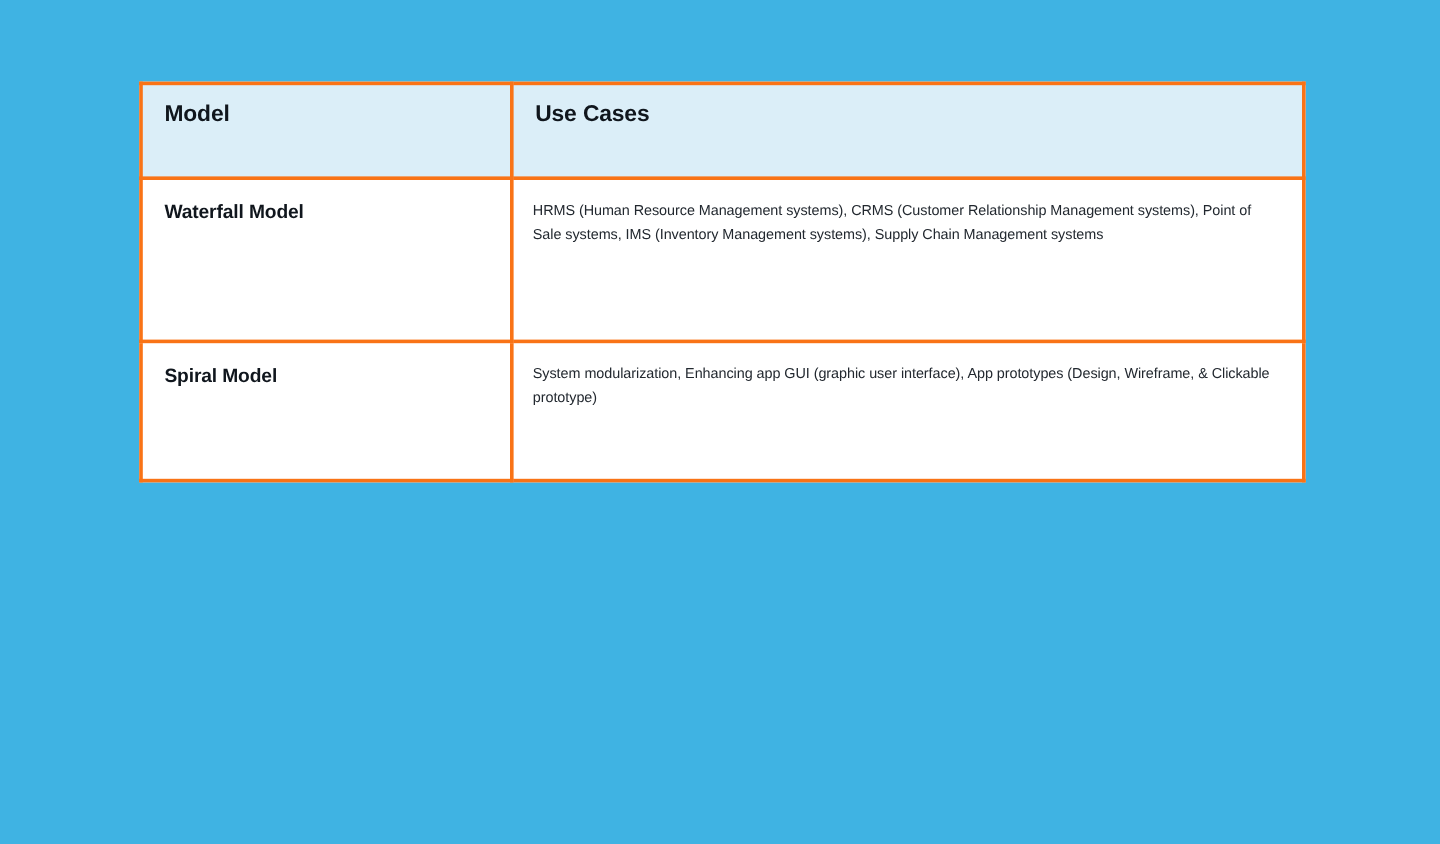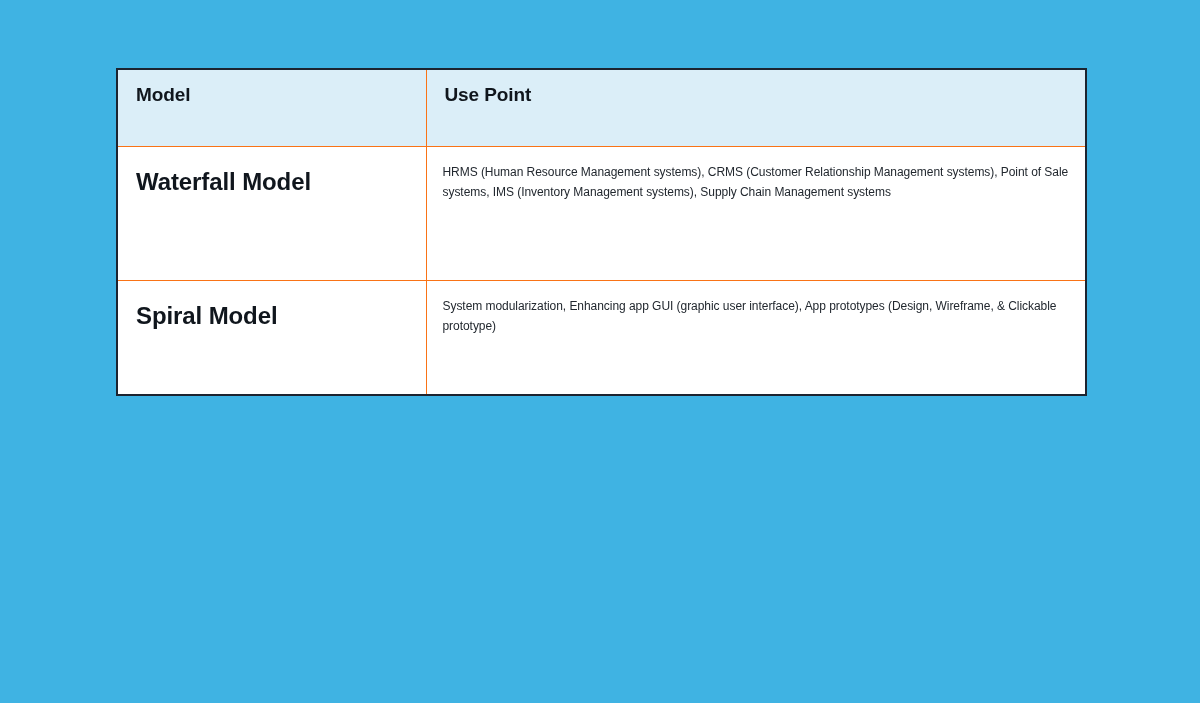--- a/index.html
+++ b/index.html
@@ -29,36 +29,36 @@
     border-collapse: collapse;
     table-layout: fixed;
     background: #ffffff;
     border: 2px solid #1c2430;
   }
   table.sdlc-table col.col-model { width: 309px; }
   table.sdlc-table col.col-usecases { width: 660px; }
 
   table.sdlc-table th,
   table.sdlc-table td {
-    border: 1px solid #f97316;
+    border: 3px solid #f97316;
     vertical-align: top;
     text-align: left;
   }
   thead th {
     background: #dbeef8;
     height: 50px;
     padding: 14px 18px 12px 18px;
     font-size: 19px;
     font-weight: bold;
     color: #10161d;
     letter-spacing: -0.1px;
   }
   tbody td.model-cell {
     padding: 16px 18px 16px 18px;
-    font-size: 24px;
+    font-size: 16px;
     font-weight: bold;
     color: #10161d;
     line-height: 1.55;
     letter-spacing: -0.1px;
   }
   tbody td.use-cell {
     padding: 16px 16px 16px 16px;
     font-size: 12px;
     font-weight: normal;
     color: #22282f;
@@ -77,21 +77,21 @@
 <div class="page">
   <div class="table-wrap">
     <table class="sdlc-table">
       <colgroup>
         <col class="col-model">
         <col class="col-usecases">
       </colgroup>
       <thead>
         <tr>
           <th>Model</th>
-          <th>Use Point</th>
+          <th>Use Cases</th>
         </tr>
       </thead>
       <tbody>
         <tr class="r-waterfall">
           <td class="model-cell">Waterfall Model</td>
           <td class="use-cell">HRMS (Human Resource Management systems), CRMS (Customer Relationship Management systems), Point of Sale systems, IMS (Inventory Management systems), Supply Chain Management systems</td>
         </tr>
         <tr class="r-spiral">
           <td class="model-cell">Spiral Model</td>
           <td class="use-cell">System modularization, Enhancing app GUI (graphic user interface), App prototypes (Design, Wireframe, &amp; Clickable prototype)</td>

